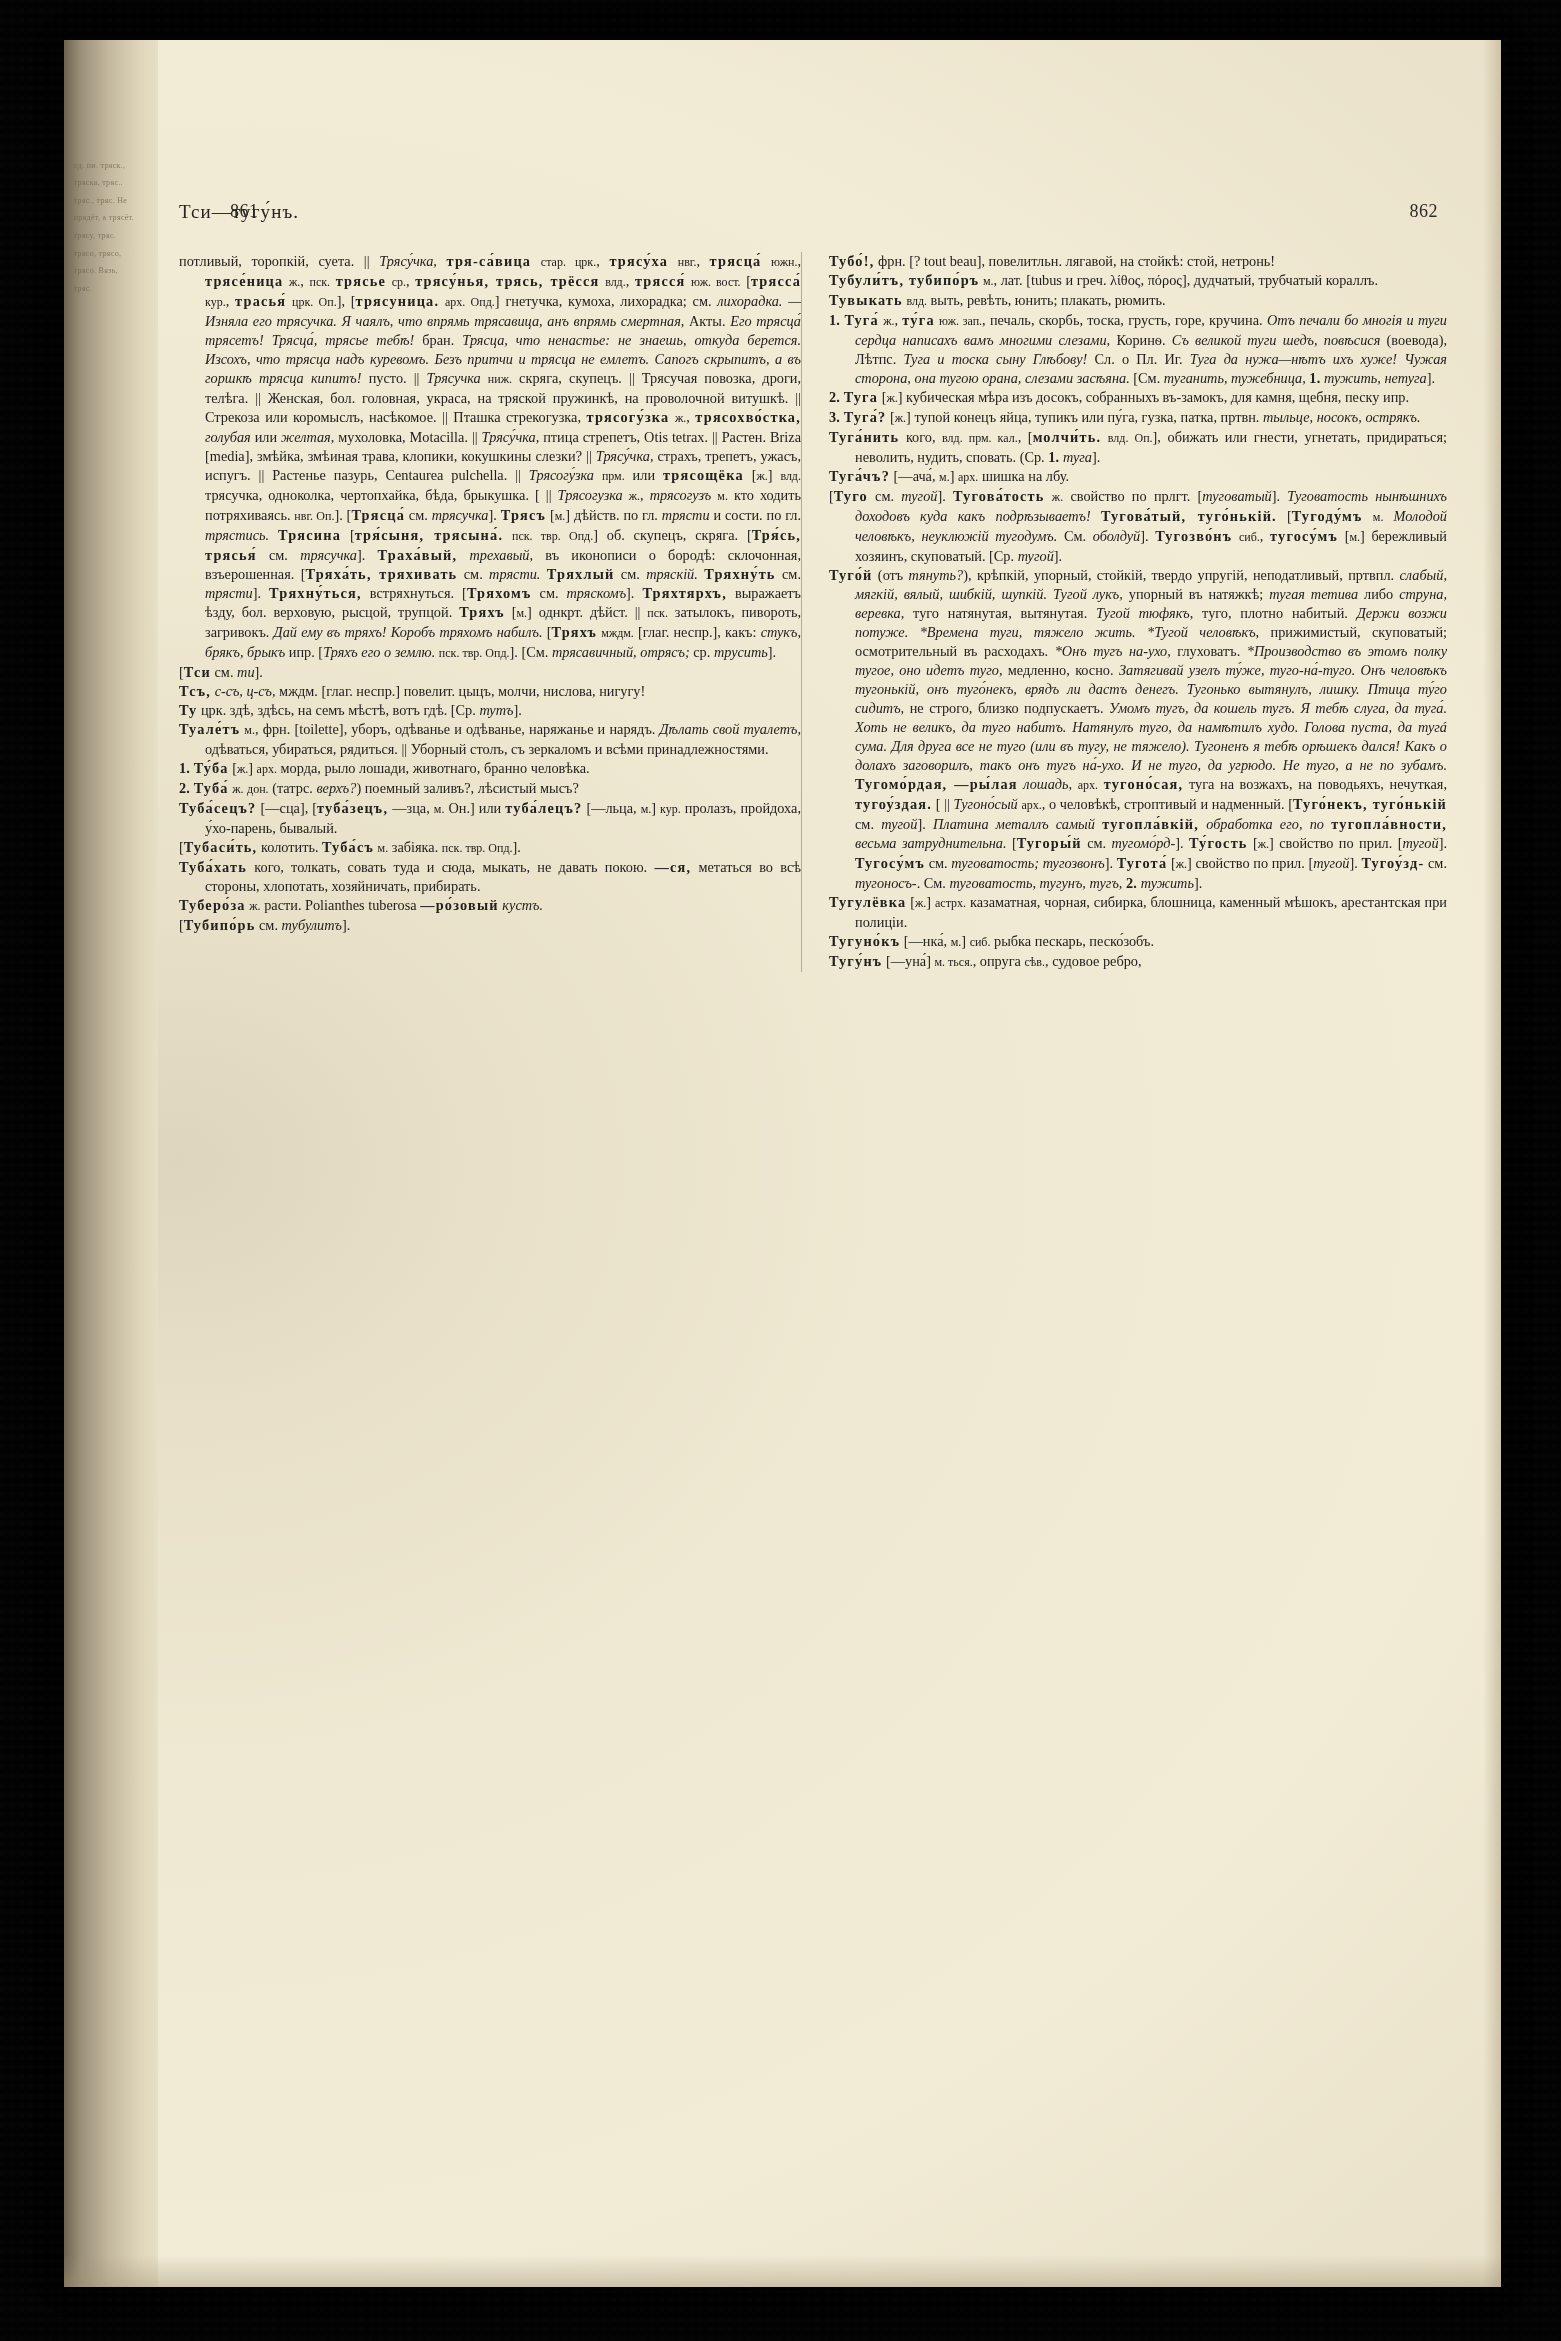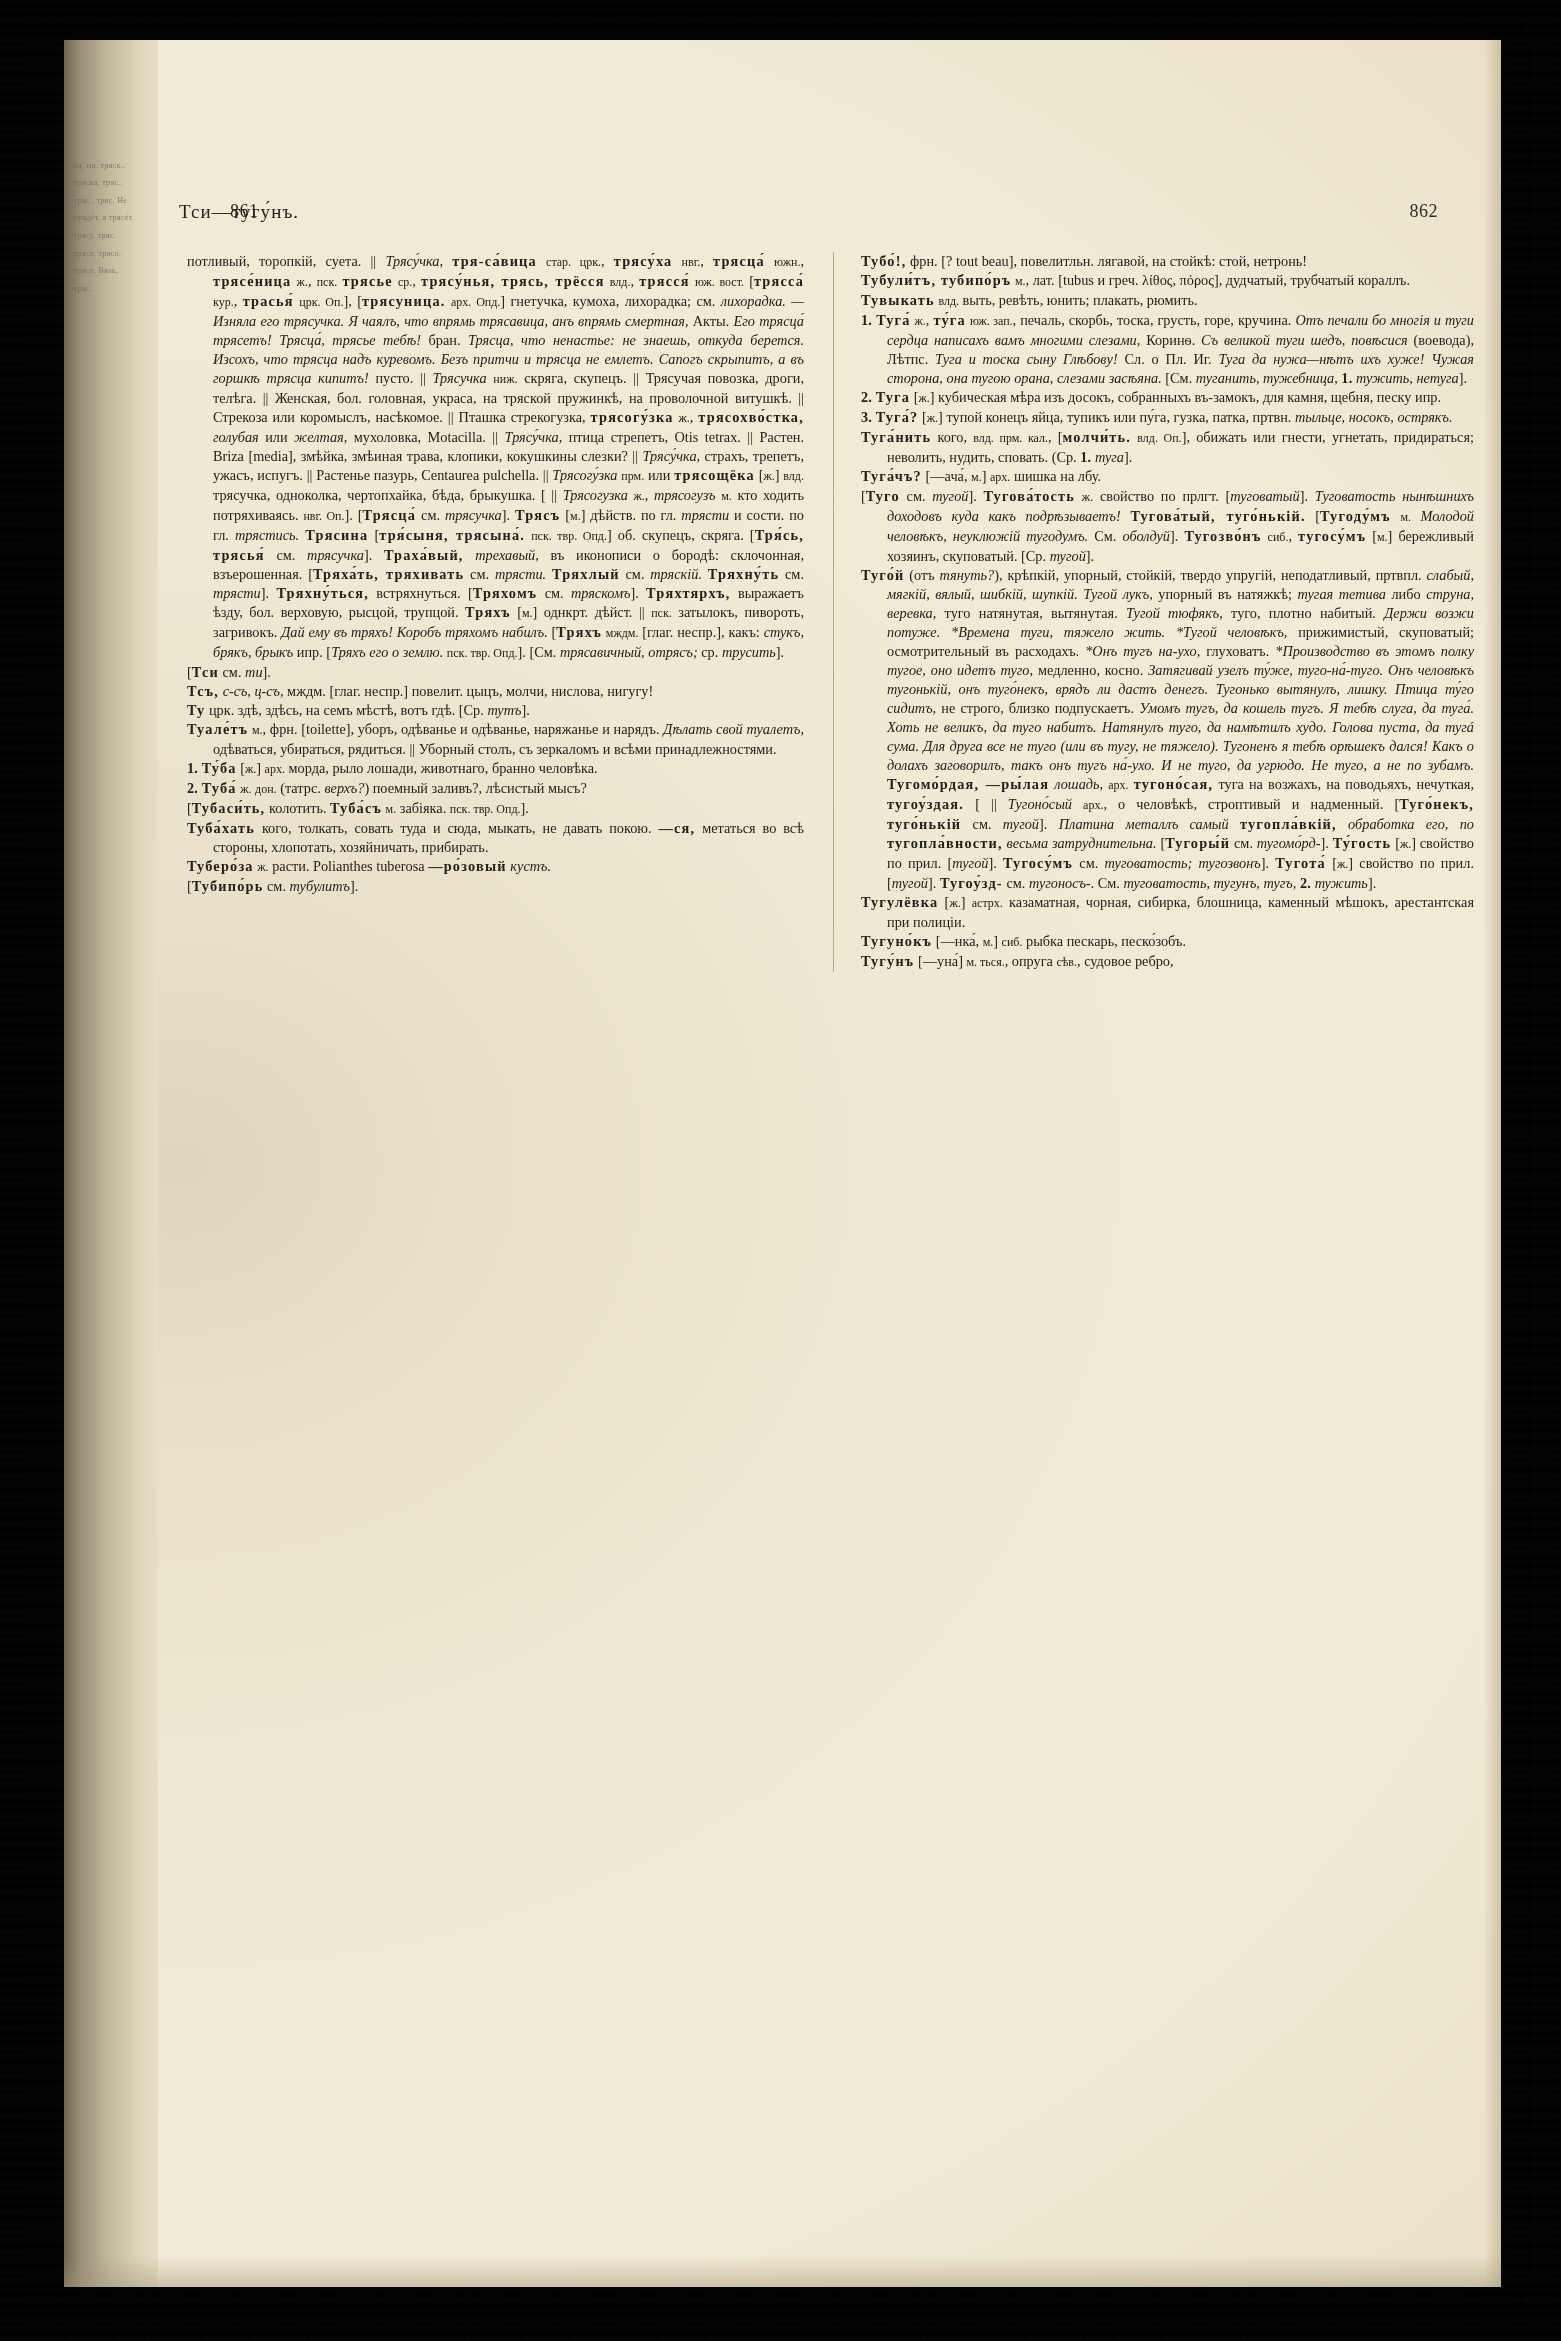--- a/index.html
+++ b/index.html
@@ -98,22 +98,20 @@
     color: #262420;
     letter-spacing: 1.1px;
   }
 
   .cols {
     position: absolute;
     top: 51px;
     left: 0;
     width: 100%;
     display: flex;
-    gap: 29px;
-    margin-left: 8px;
   }
   .col {
     width: 622px;
     font-size: 14.3px;
     line-height: 19px;
     color: #23211d;
     text-align: justify;
     text-justify: inter-word;
     hyphens: manual;
   }
@@ -148,20 +146,21 @@
 
     <div class="cols">
       <div class="col left" id="col-left">
           <p class="entry hang">потливый, торопкій, суета. || <i>Трясу́чка,</i> <b class="sp">тря-са́вица</b> <span class="sm">стар. црк.</span>, <b class="sp">трясу́ха</b> <span class="sm">нвг.</span>, <b class="sp">трясца́</b> <span class="sm">южн.</span>, <b class="sp">трясе́ница</b> <span class="sm">ж.</span>, <span class="sm">пск.</span> <b class="sp">трясье</b> <span class="sm">ср.</span>, <b class="sp">трясу́нья, трясь, трёсся</b> <span class="sm">влд.</span>, <b class="sp">трясся́</b> <span class="sm">юж. вост.</span> [<b class="sp">трясса́</b> <span class="sm">кур.</span>, <b class="sp">трасья́</b> <span class="sm">црк. Оп.</span>], [<b class="sp">трясуница.</b> <span class="sm">арх. Опд.</span>] гнетучка, кумоха, лихорадка; см. <i>лихорадка. — Изняла его трясучка. Я чаялъ, что впрямь трясавица, анъ впрямь смертная,</i> Акты. <i>Его трясца́ трясетъ! Трясца́, трясье тебѣ!</i> бран. <i>Тряcца, что ненастье: не знаешь, откуда берется. Изсохъ, что трясца надъ куревомъ. Безъ притчи и трясца не емлетъ. Сапогъ скрыпитъ, а въ горшкѣ трясца кипитъ!</i> пусто. || <i>Трясучка</i> <span class="sm">ниж.</span> скряга, скупецъ. || Трясучая повозка, дроги, телѣга. || Женская, бол. головная, украса, на тряской пружинкѣ, на проволочной витушкѣ. || Стрекоза или коромыслъ, насѣкомое. || Пташка стрекогузка, <b class="sp">трясогу́зка</b> <span class="sm">ж.</span>, <b class="sp">трясохво́стка,</b> <i>голубая</i> или <i>желтая,</i> мухоловка, Motacilla. || <i>Трясу́чка,</i> птица стрепетъ, Otis tetrax. || Растен. Briza [media], змѣйка, змѣиная трава, клопики, кокушкины слезки? || <i>Трясу́чка,</i> страхъ, трепетъ, ужасъ, испугъ. || Растенье пазурь, Centaurea pulchella. || <i>Трясогу́зка</i> <span class="sm">прм.</span> или <b class="sp">трясощёка</b> [<span class="sm">ж.</span>] <span class="sm">влд.</span> трясучка, одноколка, чертопхайка, бѣда, брыкушка. [ || <i>Трясогузка</i> <span class="sm">ж.</span>, <i>трясогузъ</i> <span class="sm">м.</span> кто ходить потряхиваясь. <span class="sm">нвг. Оп.</span>]. [<b class="sp">Трясца́</b> см. <i>трясучка</i>]. <b class="sp">Трясъ</b> [<span class="sm">м.</span>] дѣйств. по гл. <i>трясти</i> и сости. по гл. <i>трястись.</i> <b class="sp">Трясина</b> [<b class="sp">тря́сыня, трясына́.</b> <span class="sm">пск. твр. Опд.</span>] об. скупецъ, скряга. [<b class="sp">Тря́сь, трясья́</b> см. <i>трясучка</i>]. <b class="sp">Траха́вый,</b> <i>трехавый,</i> въ иконописи о бородѣ: склочонная, взъерошенная. [<b class="sp">Тряха́ть, тряхивать</b> см. <i>трясти.</i> <b class="sp">Тряхлый</b> см. <i>тряскій.</i> <b class="sp">Тряхну́ть</b> см. <i>трясти</i>]. <b class="sp">Тряхну́ться,</b> встряхнуться. [<b class="sp">Тряхомъ</b> см. <i>тряскомъ</i>]. <b class="sp">Тряхтярхъ,</b> выражаетъ ѣзду, бол. верховую, рысцой, трупцой. <b class="sp">Тряхъ</b> [<span class="sm">м.</span>] однкрт. дѣйст. || <span class="sm">пск.</span> затылокъ, пивороть, загривокъ. <i>Дай ему въ тряхъ! Коробъ тряхомъ набилъ.</i> [<b class="sp">Тряхъ</b> <span class="sm">мждм.</span> [глаг. неспр.], какъ: <i>стукъ, брякъ, брыкъ</i> ипр. [<i>Тряхъ его о землю.</i> <span class="sm">пск. твр. Опд.</span>]. [См. <i>трясавичный, отрясъ;</i> ср. <i>трусить</i>].</p>
           <p class="entry hang">[<b class="sp">Тси</b> см. <i>ти</i>].</p>
           <p class="entry hang"><b class="sp">Тсъ,</b> <i>с-съ, ц-съ,</i> мждм. [глаг. неспр.] повелит. цыцъ, молчи, нислова, нигугу!</p>
           <p class="entry hang"><b class="sp">Ту</b> црк. здѣ, здѣсь, на семъ мѣстѣ, вотъ гдѣ. [Ср. <i>тутъ</i>].</p>
           <p class="entry hang"><b class="sp">Туале́тъ</b> <span class="sm">м.</span>, фрн. [toilette], уборъ, одѣванье и одѣванье, наряжанье и нарядъ. <i>Дѣлать свой туалетъ,</i> одѣваться, убираться, рядиться. || Уборный столъ, съ зеркаломъ и всѣми принадлежностями.</p>
           <p class="entry hang"><b class="num">1.</b> <b class="sp">Ту́ба</b> [<span class="sm">ж.</span>] <span class="sm">арх.</span> морда, рыло лошади, животнаго, бранно человѣка.</p>
           <p class="entry hang"><b class="num">2.</b> <b class="sp">Туба́</b> <span class="sm">ж.</span> <span class="sm">дон.</span> (татрс. <i>верхъ?</i>) поемный заливъ?, лѣсистый мысъ?</p>
+          <p class="entry hang"><b class="sp">Туба́сецъ?</b> [—сца], [<b class="sp">туба́зецъ,</b> —зца, <span class="sm">м.</span> Он.] или <b class="sp">туба́лецъ?</b> [—льца, <span class="sm">м.</span>] <span class="sm">кур.</span> пролазъ, пройдоха, у́хо-парень, бывалый.</p>
           <p class="entry hang">[<b class="sp">Тубаси́ть,</b> колотить. <b class="sp">Туба́съ</b> <span class="sm">м.</span> забіяка. <span class="sm">пск. твр. Опд.</span>].</p>
           <p class="entry hang"><b class="sp">Туба́хать</b> кого, толкать, совать туда и сюда, мыкать, не давать покою. <b class="sp">—ся,</b> метаться во всѣ стороны, хлопотать, хозяйничать, прибирать.</p>
           <p class="entry hang"><b class="sp">Тубеpо́за</b> <span class="sm">ж.</span> расти. Polianthes tuberosa <b class="sp">—ро́зовый</b> <i>кустъ.</i></p>
           <p class="entry hang">[<b class="sp">Тубипо́рь</b> см. <i>тубулитъ</i>].</p>
         </div>
       <div class="col right" id="col-right">
           <p class="entry hang"><b class="sp">Тубо́!,</b> фрн. [? tout beau], повелитльн. лягавой, на стойкѣ: стой, нетронь!</p>
           <p class="entry hang"><b class="sp">Тубули́тъ, тубипо́ръ</b> <span class="sm">м.</span>, лат. [tubus и греч. <span class="gr">λίθος, πόρος</span>], дудчатый, трубчатый кораллъ.</p>
           <p class="entry hang"><b class="sp">Тувыкать</b> <span class="sm">влд.</span> выть, ревѣть, юнить; плакать, рюмить.</p>
           <p class="entry hang"><b class="num">1.</b> <b class="sp">Туга́</b> <span class="sm">ж.</span>, <b class="sp">ту́га</b> <span class="sm">юж. зап.</span>, печаль, скорбь, тоска, грусть, горе, кручина. <i>Отъ печали бо многія и туги сердца написахъ вамъ многими слезами,</i> Коринѳ. <i>Съ великой туги шедъ, повѣсися</i> (воевода), Лѣтпс. <i>Туга и тоска сыну Глѣбову!</i> Сл. о Пл. Иг. <i>Туга да нужа—нѣтъ ихъ хуже! Чужая сторона, она тугою орана, слезами засѣяна.</i> [См. <i>туганить, тужебница,</i> <b>1.</b> <i>тужить, нетуга</i>].</p>

